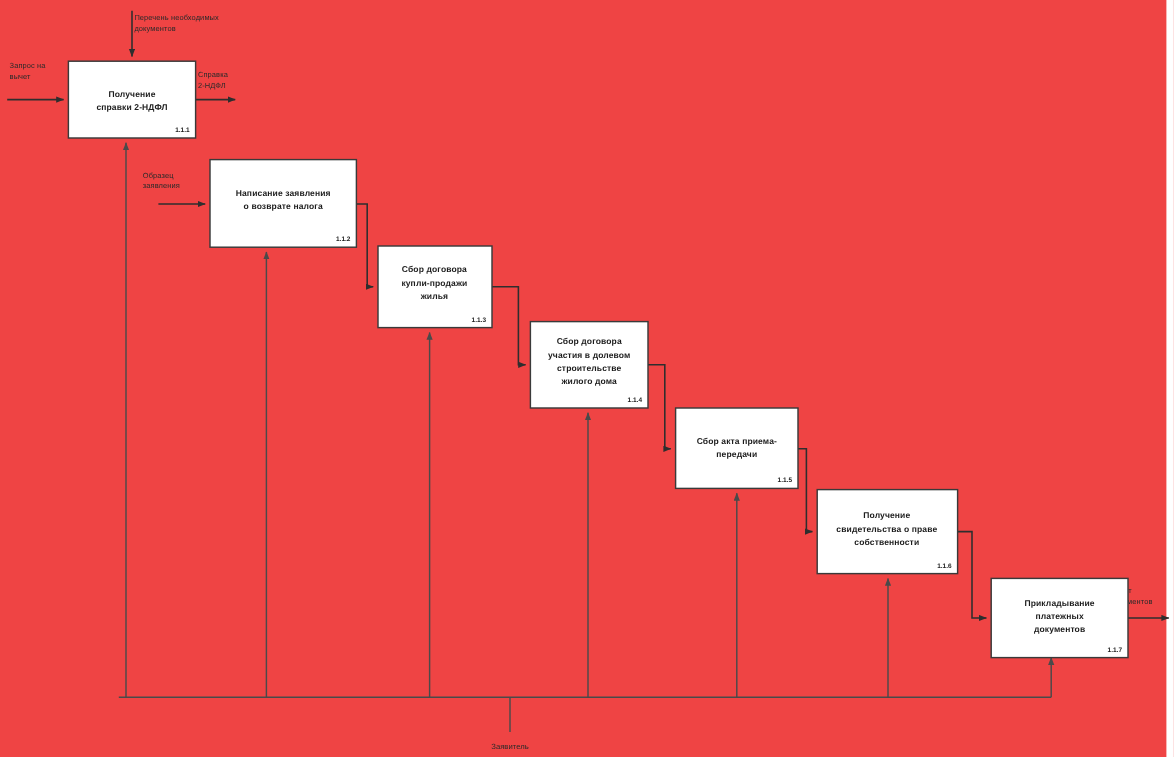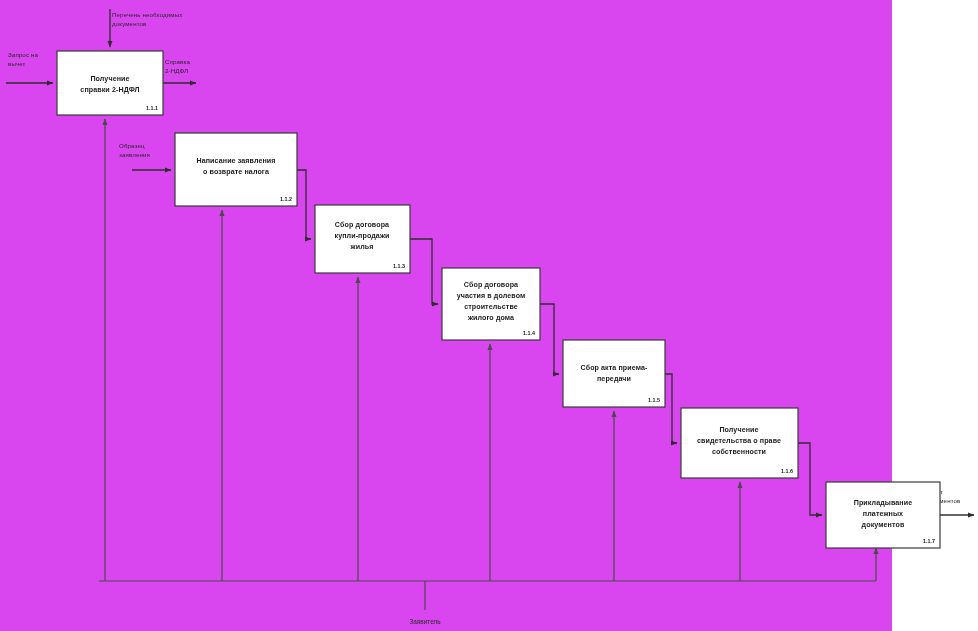--- a/index.html
+++ b/index.html
@@ -1,20 +1,20 @@
 <!DOCTYPE html>
 <html><head>
 <meta charset="utf-8">
 <style>
   html,body{margin:0;padding:0;background:#ffffff;}
   body{
     font-family:"Liberation Sans", sans-serif;
     width:978px;height:631px;overflow:hidden;
   }
-  #canvas{position:relative;width:892px;height:631px;background:#d946ef;}
+  #canvas{position:relative;width:972px;height:631px;background:#ef4444;}
   svg#diagram{position:absolute;left:0;top:0;width:978px;height:631px;}
 
   .box-rect{fill:#ffffff;stroke:#3a3a3a;stroke-width:1.2;}
   .flow-line{stroke:#2e2e2e;stroke-width:1.3;fill:none;}
   .mech-line{stroke:#4a4a4a;stroke-width:1.2;fill:none;}
 
   .box-title{
     font-family:"Liberation Sans", sans-serif;
     font-size:7.1px;font-weight:bold;fill:#1c1c1c;
     text-anchor:middle;letter-spacing:0.1px;

